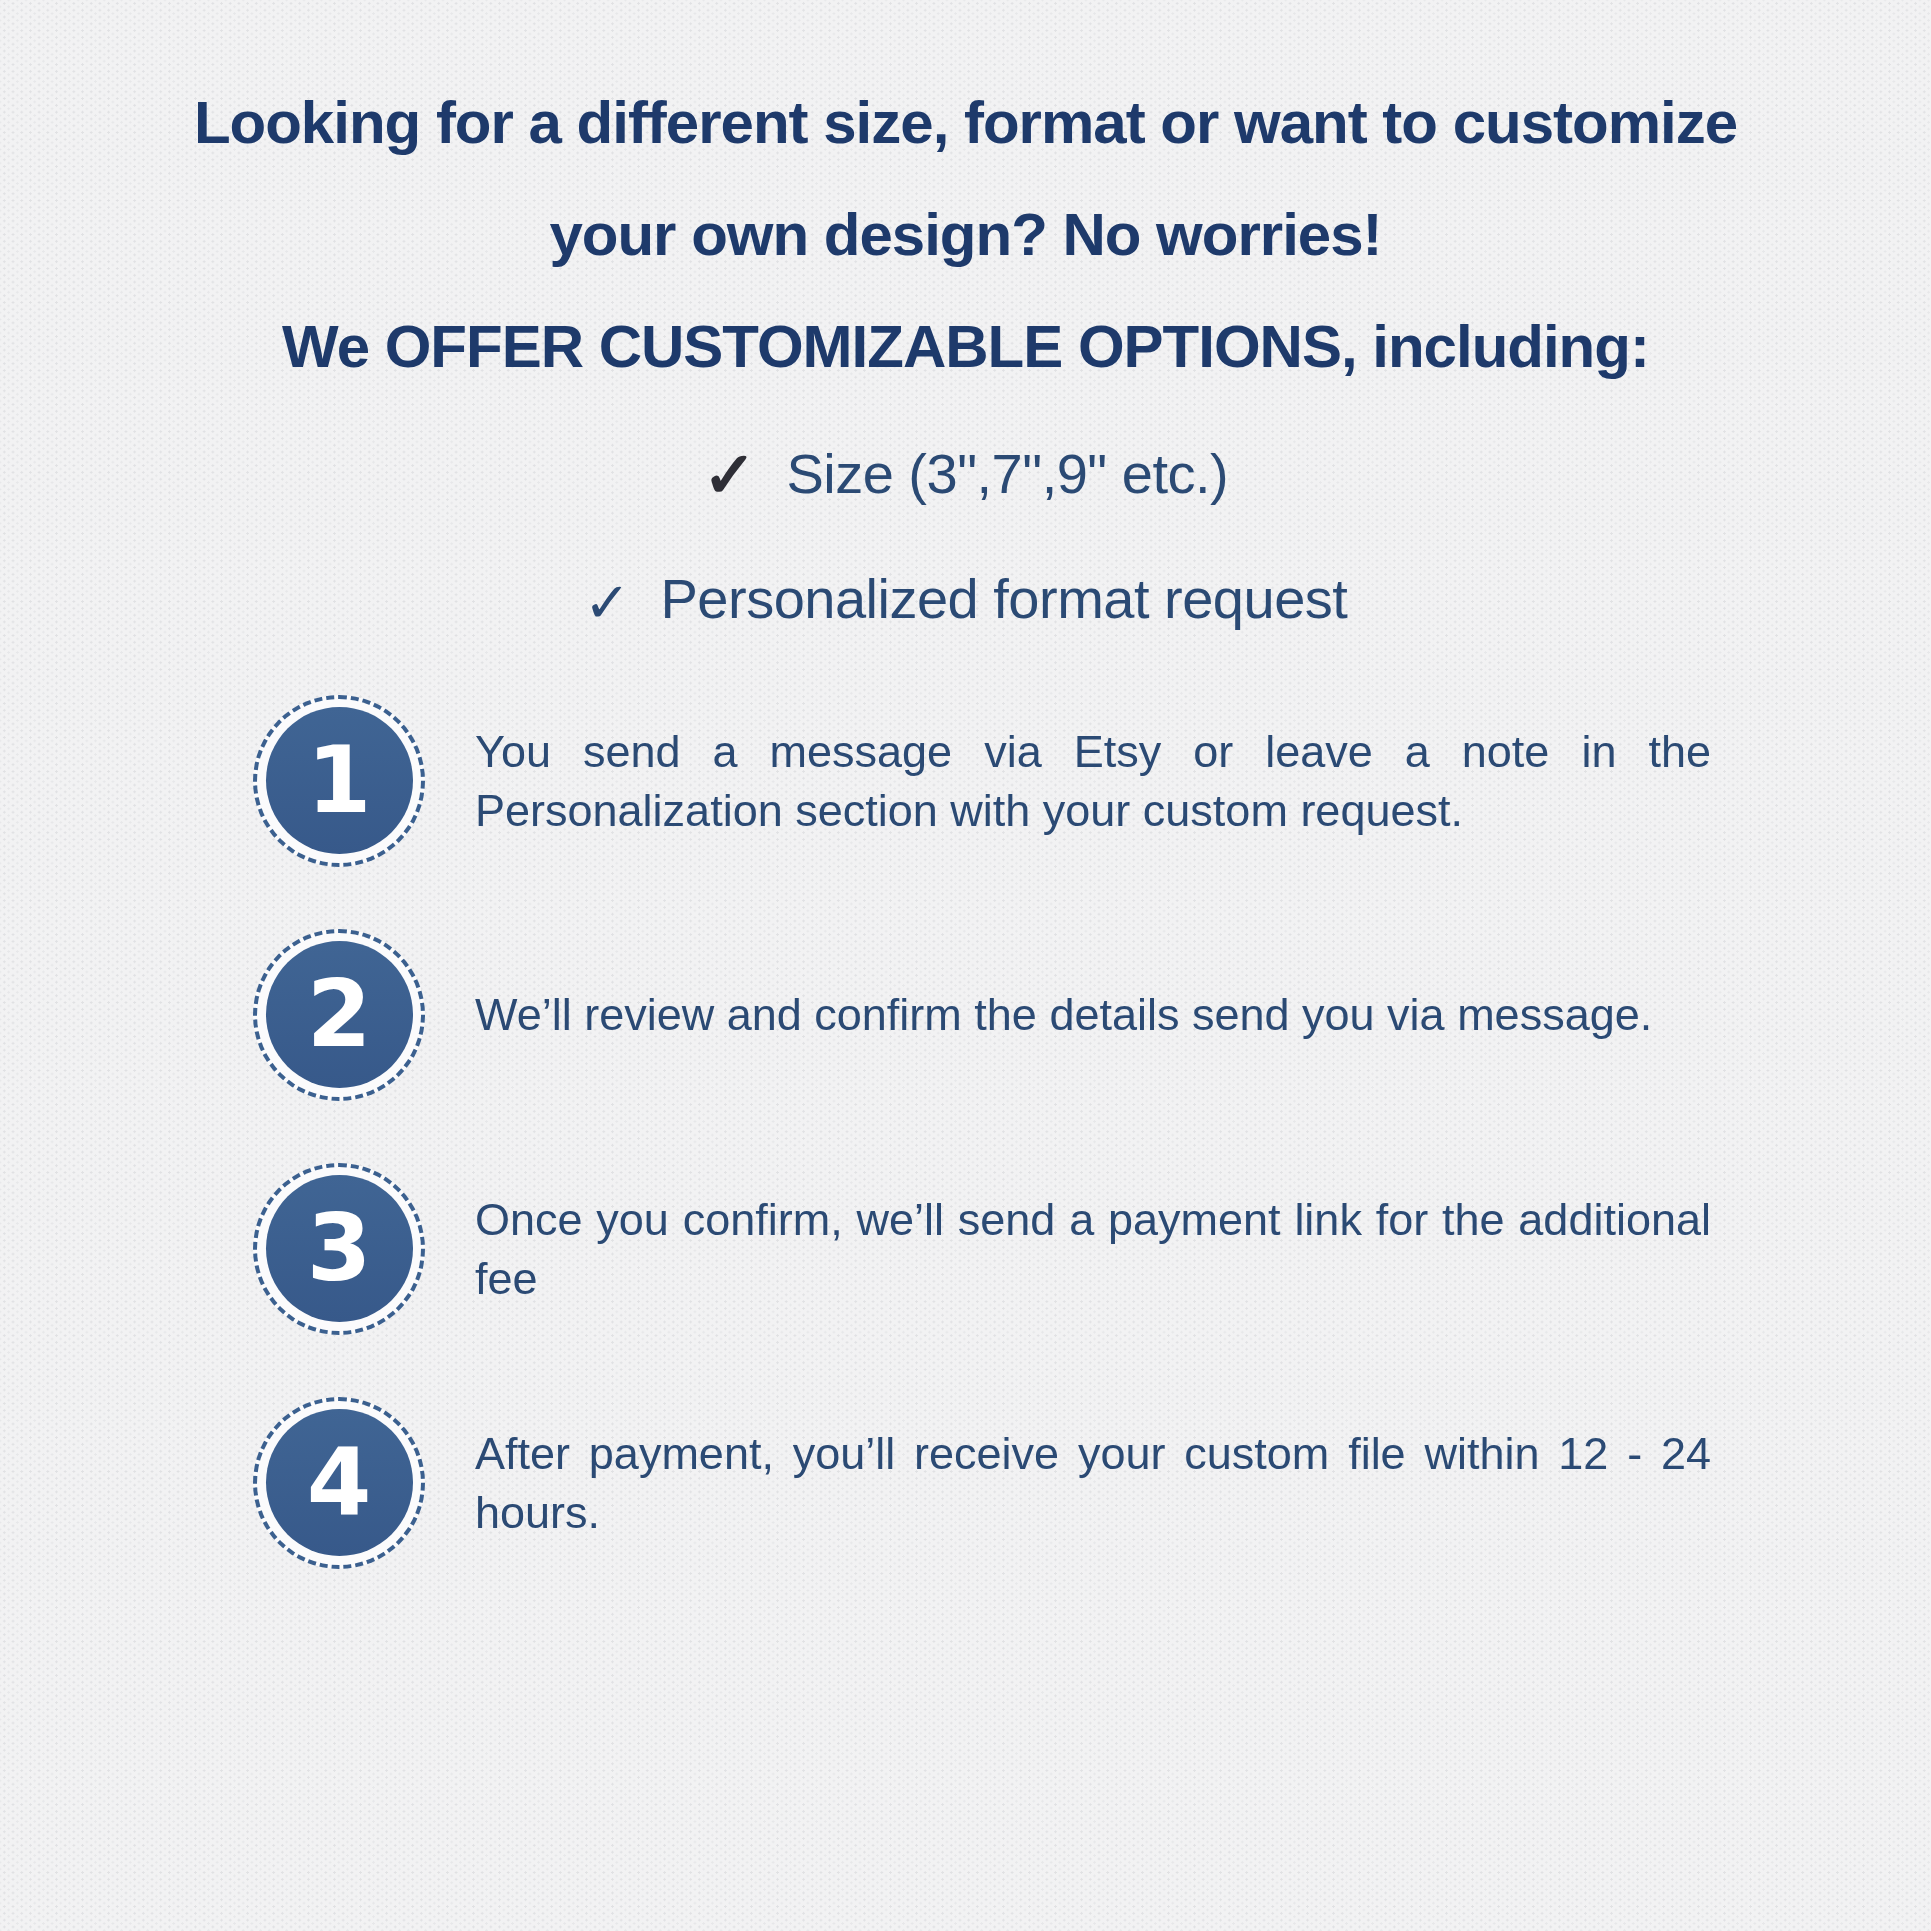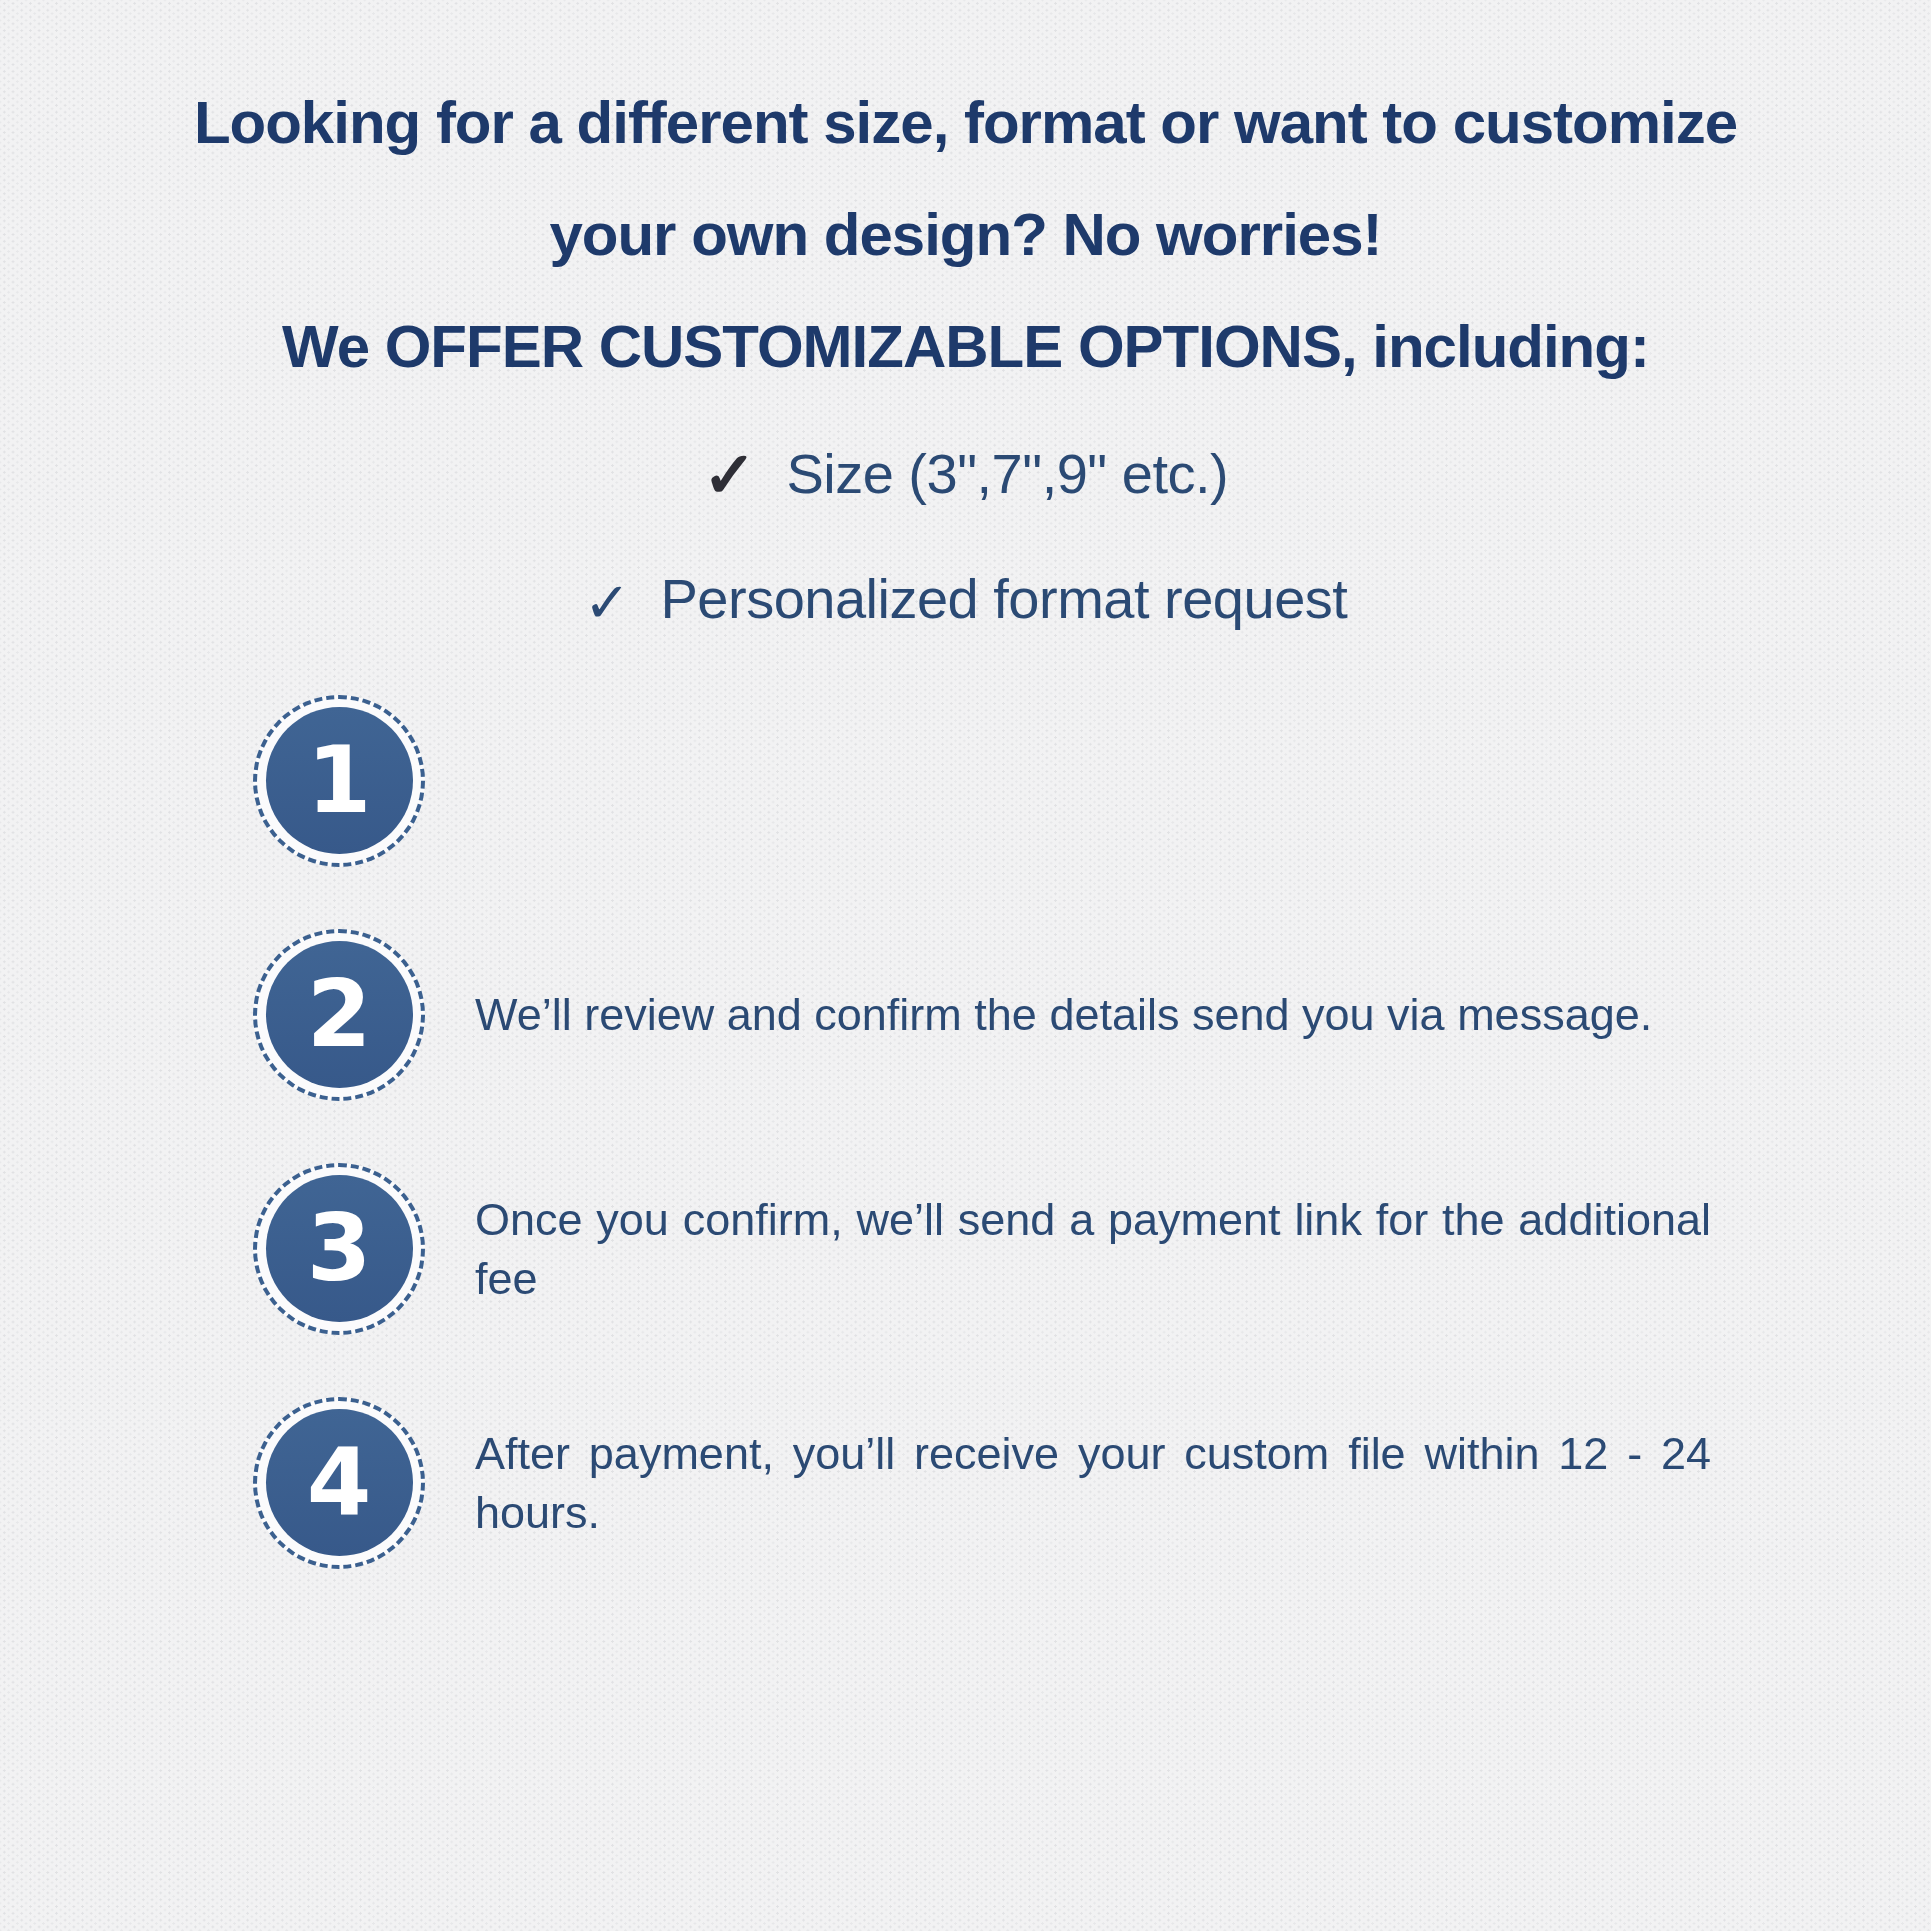--- a/index.html
+++ b/index.html
@@ -145,20 +145,21 @@
 
 
     <div class="steps">
 
       <div class="process-step">
         <div class="step-number-badge">
           <div class="step-number-circle">
             <span class="step-number">1</span>
           </div>
         </div>
+        <div class="step-description">You send a message via Etsy or leave a note in the Personalization section with your custom request.</div>
       </div>
 
       <div class="process-step">
         <div class="step-number-badge">
           <div class="step-number-circle">
             <span class="step-number">2</span>
           </div>
         </div>
         <div class="step-description">We’ll review and confirm the details send you via message.</div>
       </div>

